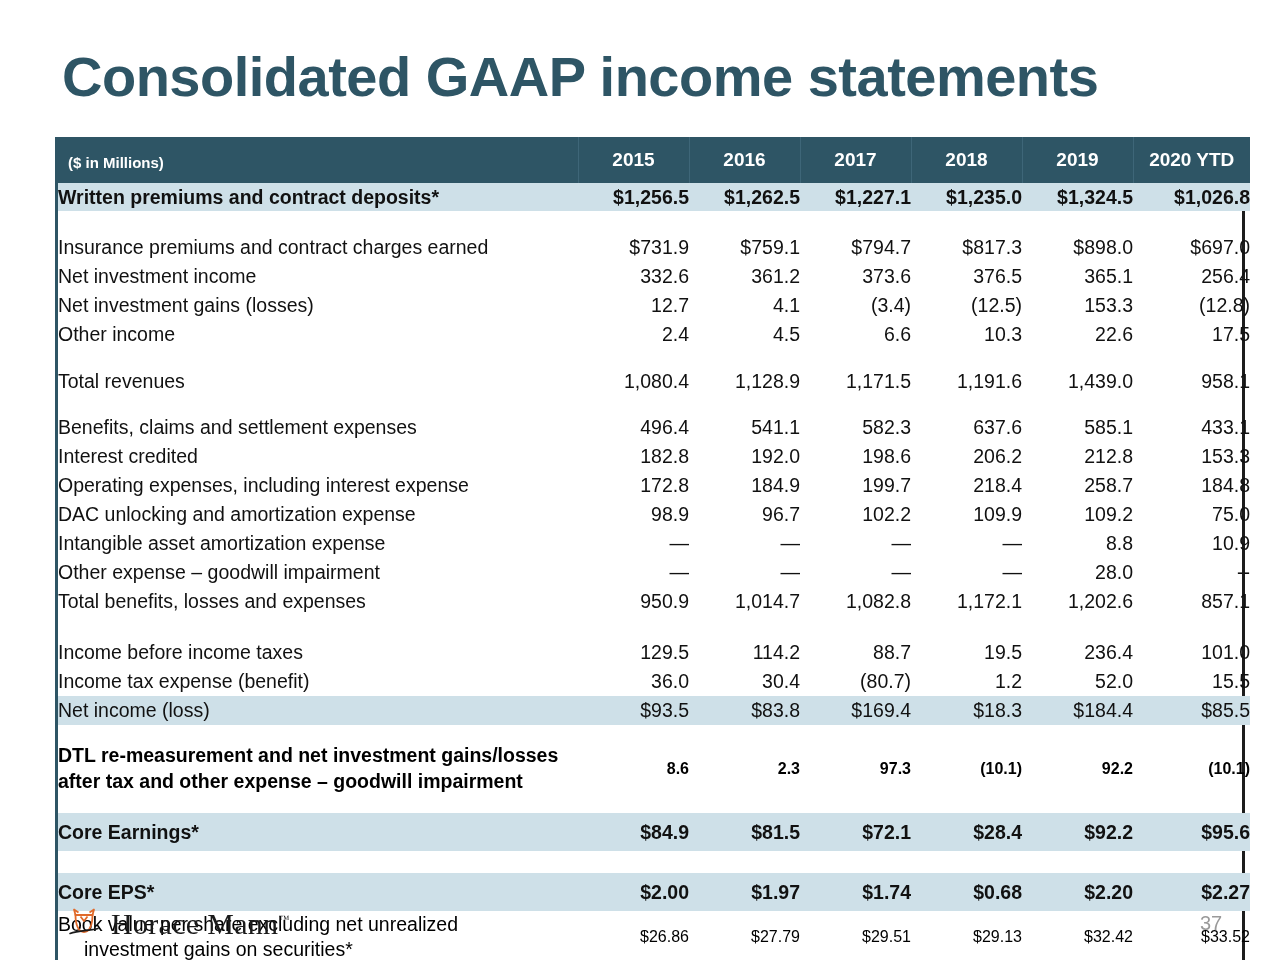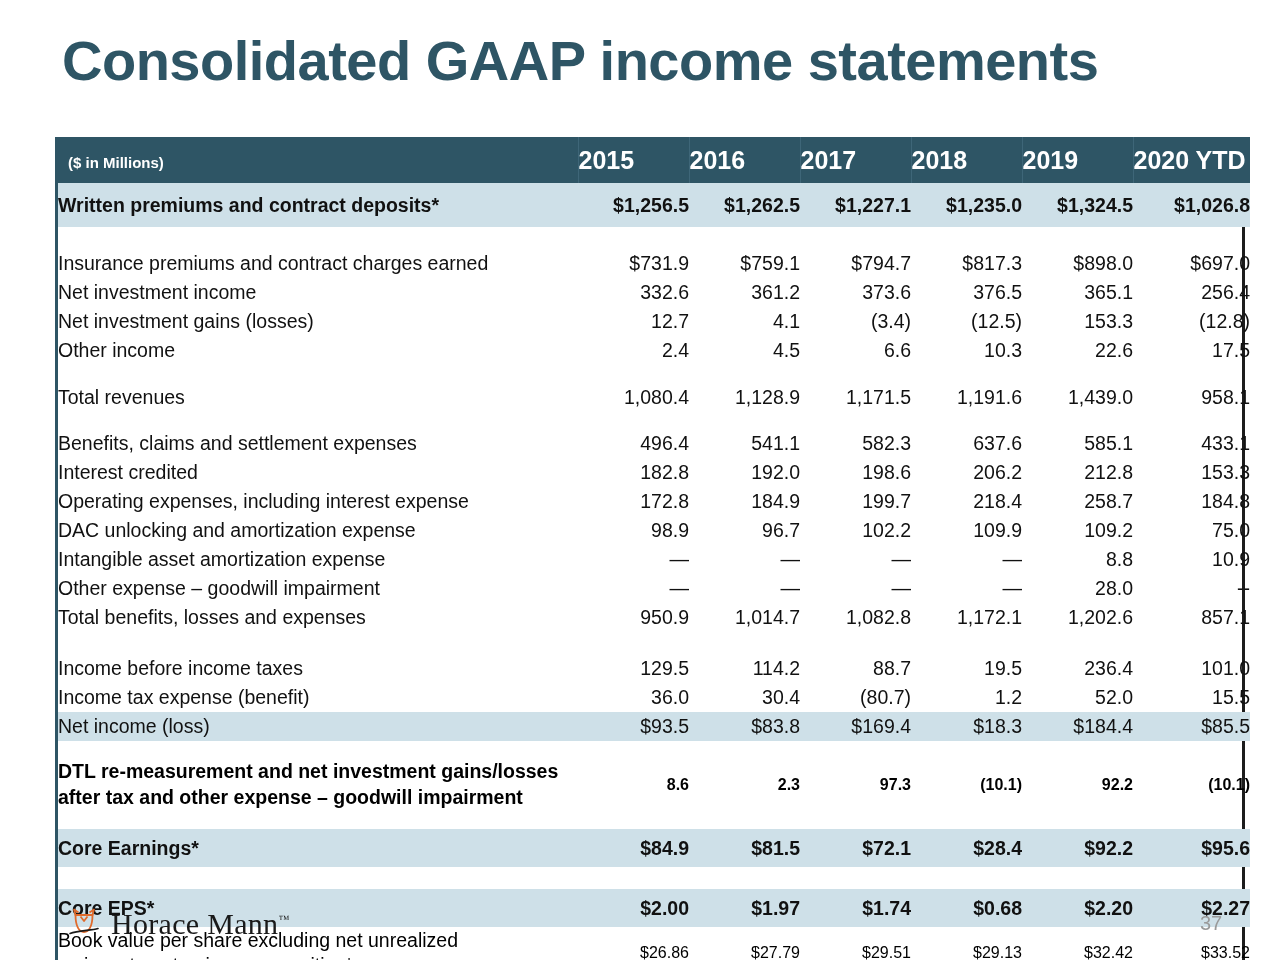--- a/index.html
+++ b/index.html
@@ -12,21 +12,21 @@
     background: #ffffff;
     font-family: "Liberation Sans", sans-serif;
     overflow: hidden;
     position: relative;
   }
 
   
   #slide-title {
     position: absolute;
     left: 62px;
-    top: 32px;
+    top: 48px;
     font-size: 56px;
     font-weight: bold;
     color: #2E5565;
     letter-spacing: -0.5px;
     white-space: nowrap;
     line-height: 1.05;
   }
 
   
   #table-wrap {
@@ -53,23 +53,23 @@
 
   
   col.c-label { width: 520px; }
   col.c-num   { width: 111px; }
   col.c-last  { width: 117px; }
 
   
   tr.hdr { background: #2E5565; height: 46px; }
   tr.hdr th {
     color: #ffffff;
-    font-size: 25px;
+    font-size: 19px;
     font-weight: bold;
-    text-align: left;
+    text-align: center;
     vertical-align: middle;
     border-right: 1px solid #3e6678;
   }
   tr.hdr th.unit-cell {
     text-align: left;
     font-size: 15px;
     padding-left: 10px;
     vertical-align: bottom;
     padding-bottom: 12px;
     border-right: 1px solid #3e6678;
@@ -98,21 +98,21 @@
   tr.hl { background: #CEE0E8; }
   tr.bold td { font-weight: bold; }
   td.indent { padding-left: 52px; }
   tr.tall { height: 38px; }
   tr.spacer { height: 22px; }
   tr.spacer td { font-size: 0; line-height: 0; }
   tr.spacer-sm { height: 13px; }
   tr.spacer-sm td { font-size: 0; line-height: 0; }
 
   
-  tr.row-top { height: 44px; }
+  tr.row-top { height: 28px; }
 
   
   tr.dtl { height: 88px; font-weight: bold; }
   tr.dtl td { vertical-align: middle; }
   td.dtl-label {
     text-align: left;
     padding-left: 52px;
     white-space: normal;
     line-height: 1.32;
     font-size: 19.5px;

